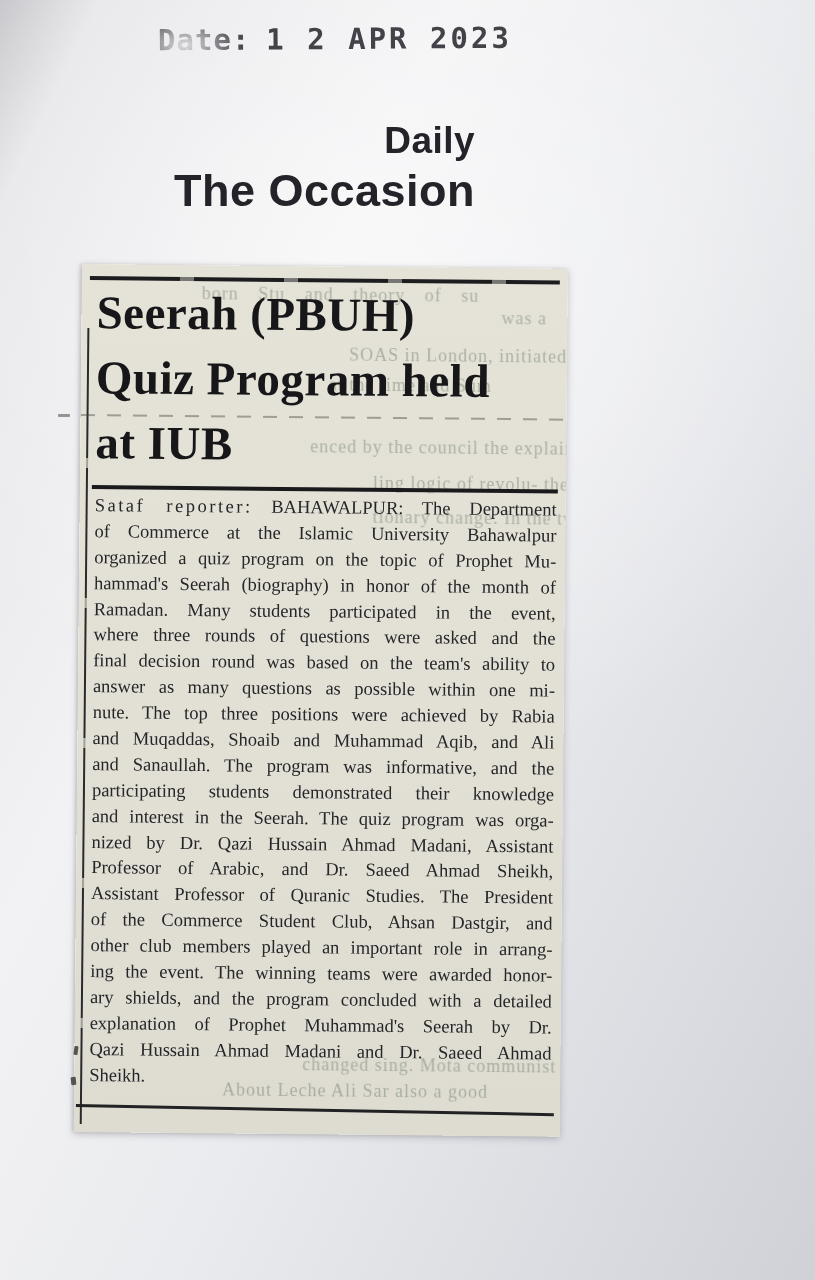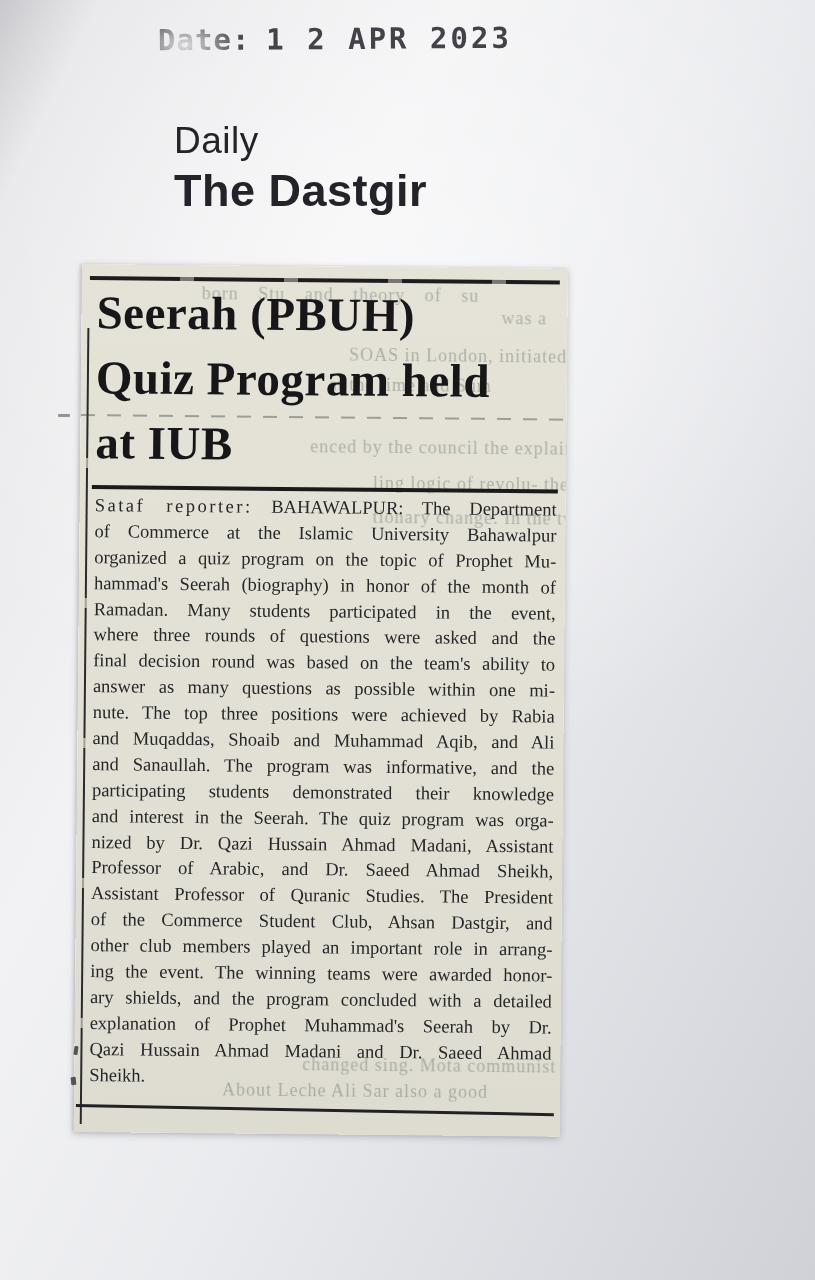--- a/index.html
+++ b/index.html
@@ -28,22 +28,22 @@
   .stamp .stamp-value{ margin-left:16px; letter-spacing:3px; color:#424248; }
   .stamp::after{ 
     content:""; position:absolute; left:-8px; top:-6px; width:86px; height:56px;
     background:radial-gradient(ellipse at 40% 50%, rgba(238,238,241,.9), rgba(238,238,241,0) 75%);
     pointer-events:none;
   }
 
   
   .masthead{ position:absolute; left:174px; top:120px; color:#232329; }
   .masthead-daily{
-    font-family:"Liberation Sans", sans-serif; font-weight:normal;
-    font-size:37px; letter-spacing:.5px;
+    font-family:"Liberation Sans", sans-serif; font-weight:bold;
+    font-size:37px; letter-spacing:.5px;text-align:right;
   }
   .masthead-title{
     font-family:"Liberation Sans", sans-serif; font-weight:bold;
     font-size:45px; letter-spacing:.5px; margin-top:3px;
   }
 
   
   .clipping{
     position:absolute; left:82px; top:264px; width:486px; height:868px;
     background:linear-gradient(178deg,#e5e3d8 0%, #e2e0d5 55%, #dedcd1 100%);
@@ -118,21 +118,21 @@
 <body>
 
 <div class="photo">
 
   <div class="stamp">
     <span class="stamp-label">Date:</span><span class="stamp-value">1 2 APR 2023</span>
   </div>
 
   <div class="masthead">
     <div class="masthead-daily">Daily</div>
-    <div class="masthead-title">The Dastgir</div>
+    <div class="masthead-title">The Occasion</div>
   </div>
 
   <div class="clipping">
     <div class="top-rule"></div>
     <div class="left-rule"></div>
 
     <span class="ghost g8">born Stu and theory of su</span>
     <span class="ghost g0">was a</span>
     <span class="ghost g1">SOAS in London, initiated</span>
     <span class="ghost g2">at the time and Sum</span>

